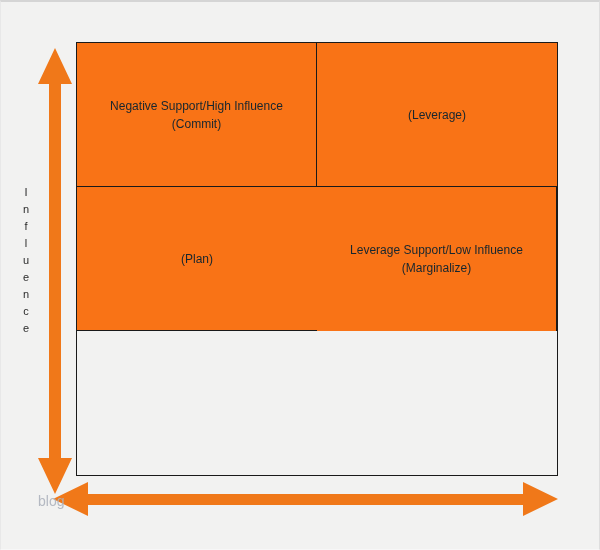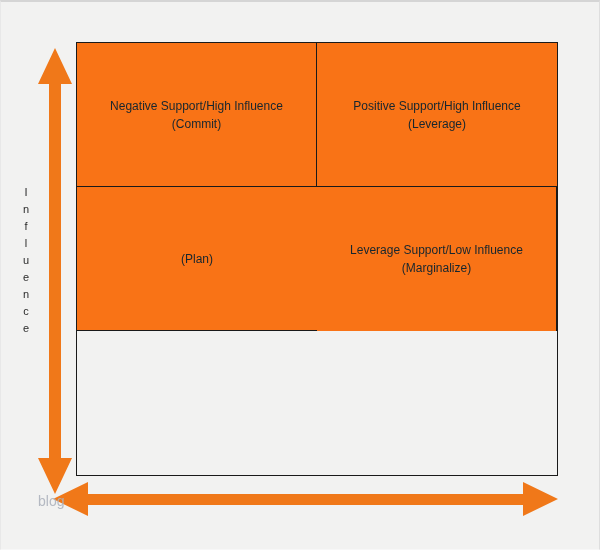--- a/index.html
+++ b/index.html
@@ -86,21 +86,20 @@
   <div class="axis-y-label">Influence</div>
 
   <div class="matrix">
 
     <div class="cell col-first row-top">
       <div>Negative Support/High Influence</div>
       <div>(Commit)</div>
     </div>
 
     <div class="cell row-top">
-      <div>Positive Support/High Influence</div>
       <div>(Leverage)</div>
     </div>
 
 
     <div class="cell row-mid">
       <div>(Plan)</div>
     </div>
 
     <div class="cell col-first">
       <div>Leverage Support/Low Influence</div>

